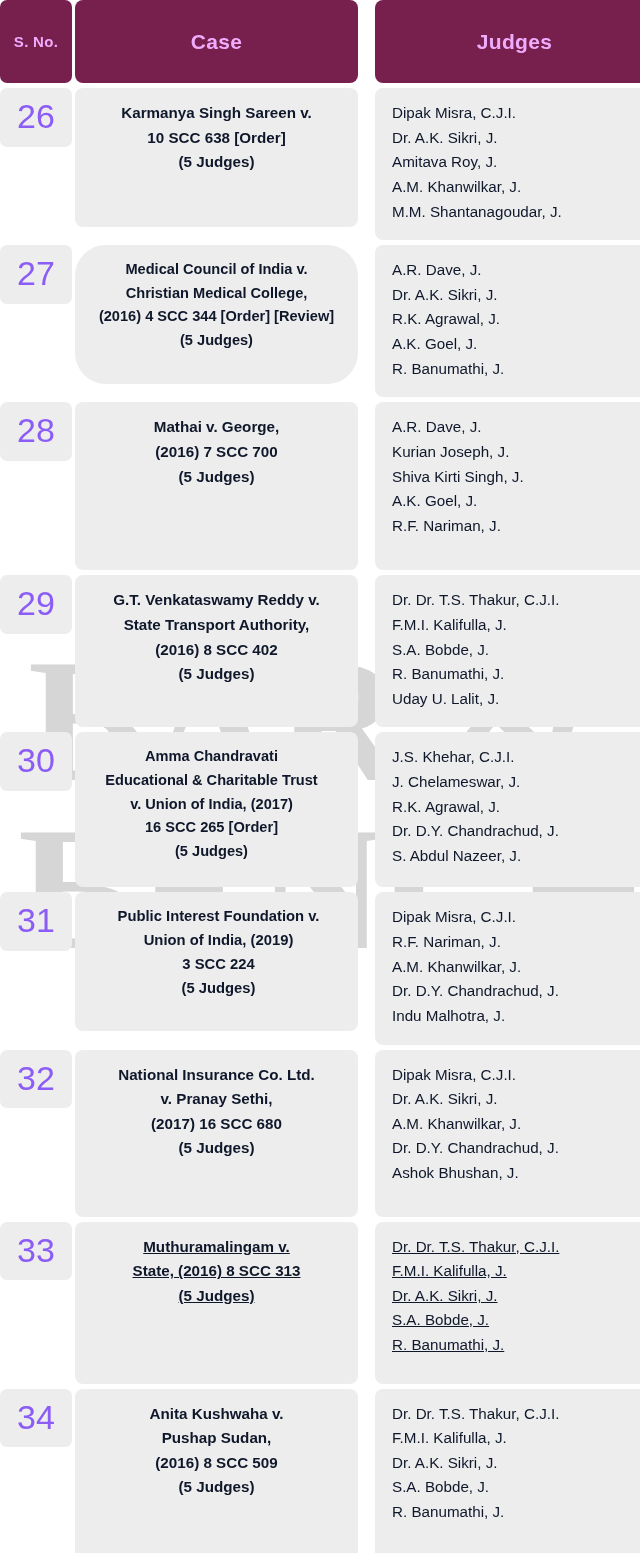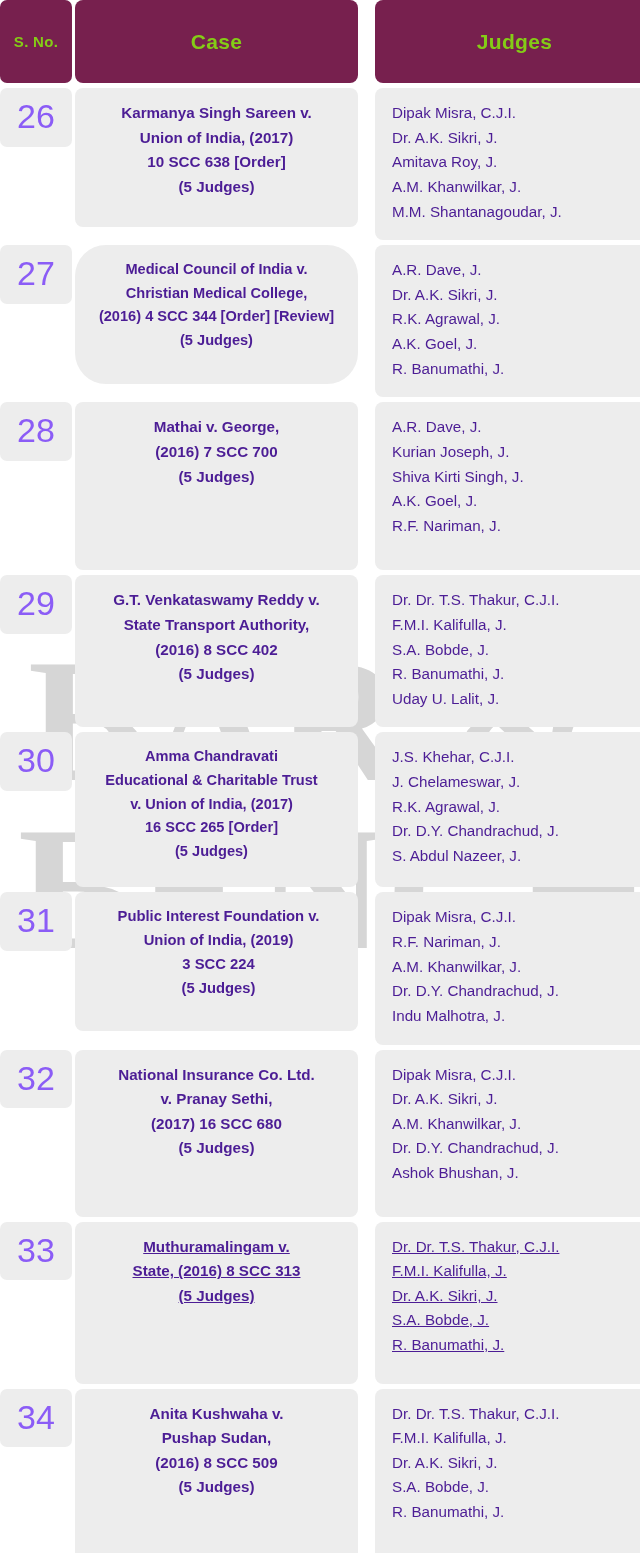--- a/index.html
+++ b/index.html
@@ -63,42 +63,42 @@
   }
 
   .c-sno   { width: 72px;  flex: 0 0 72px;  }
   .c-case  { width: 283px; flex: 0 0 283px; margin-left: 3px; }
   .c-judge { width: 279px; flex: 0 0 279px; margin-left: 17px; }
 
   
   .t-header { margin-bottom: 5px; }
   .t-header .cell {
     background: #77204E;
-    color: #84cc16;
+    color: #f0abfc;
     border-radius: 8px;
     font-size: 21px;
     font-weight: 700;
     text-align: left;
     letter-spacing: 0.3px;
     display: flex;
     align-items: center;
     justify-content: center;
     height: 83px;
   }
   .t-header .c-sno.cell {
     font-size: 15px;
     border-radius: 7px;
     height: 83px;
   }
 
   
   .t-body .cell {
     background: #ededed;
     border-radius: 8px;
-    color: #4c1d95;
+    color: #0f172a;
   }
   .t-body .c-sno.cell {
     font-size: 34px;
     font-weight: 400;
     text-align: center;
     padding: 11px 0 12px 0;
     border-radius: 7px;
     line-height: 1.05;
     color: #8b5cf6;
   }
@@ -148,21 +148,20 @@
     <div class="cell c-sno">S. No.</div>
     <div class="cell c-case">Case</div>
     <div class="cell c-judge">Judges</div>
   </div>
 
   <div id="table-body" class="t-body">
       <div class="t-row row-26">
         <div class="cell c-sno">26</div>
         <div class="cell c-case">
           <span class="ln">Karmanya Singh Sareen v.</span>
-          <span class="ln">Union of India, (2017)</span>
           <span class="ln">10 SCC 638 [Order]</span>
           <span class="ln">(5 Judges)</span>
         </div>
         <div class="cell c-judge">
           <span class="ln">Dipak Misra, C.J.I.</span>
           <span class="ln">Dr. A.K. Sikri, J.</span>
           <span class="ln">Amitava Roy, J.</span>
           <span class="ln">A.M. Khanwilkar, J.</span>
           <span class="ln">M.M. Shantanagoudar, J.</span>
         </div>

